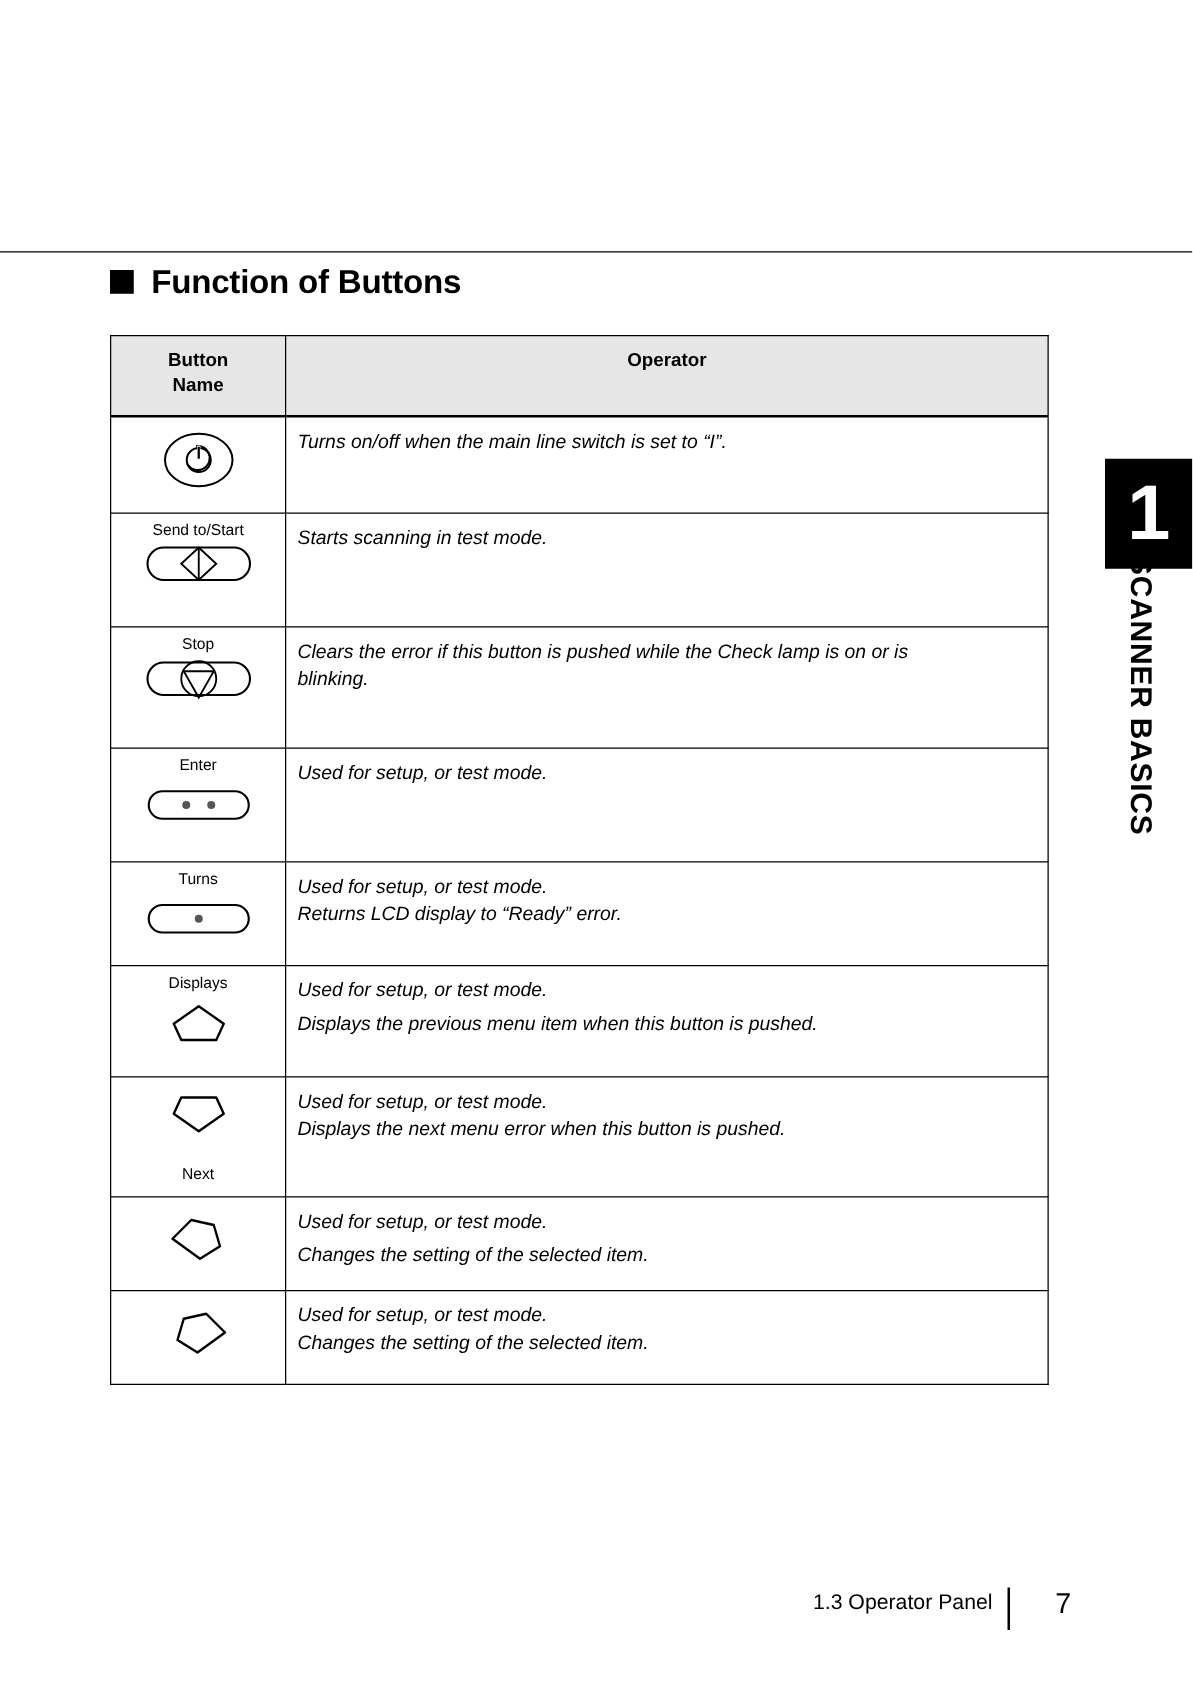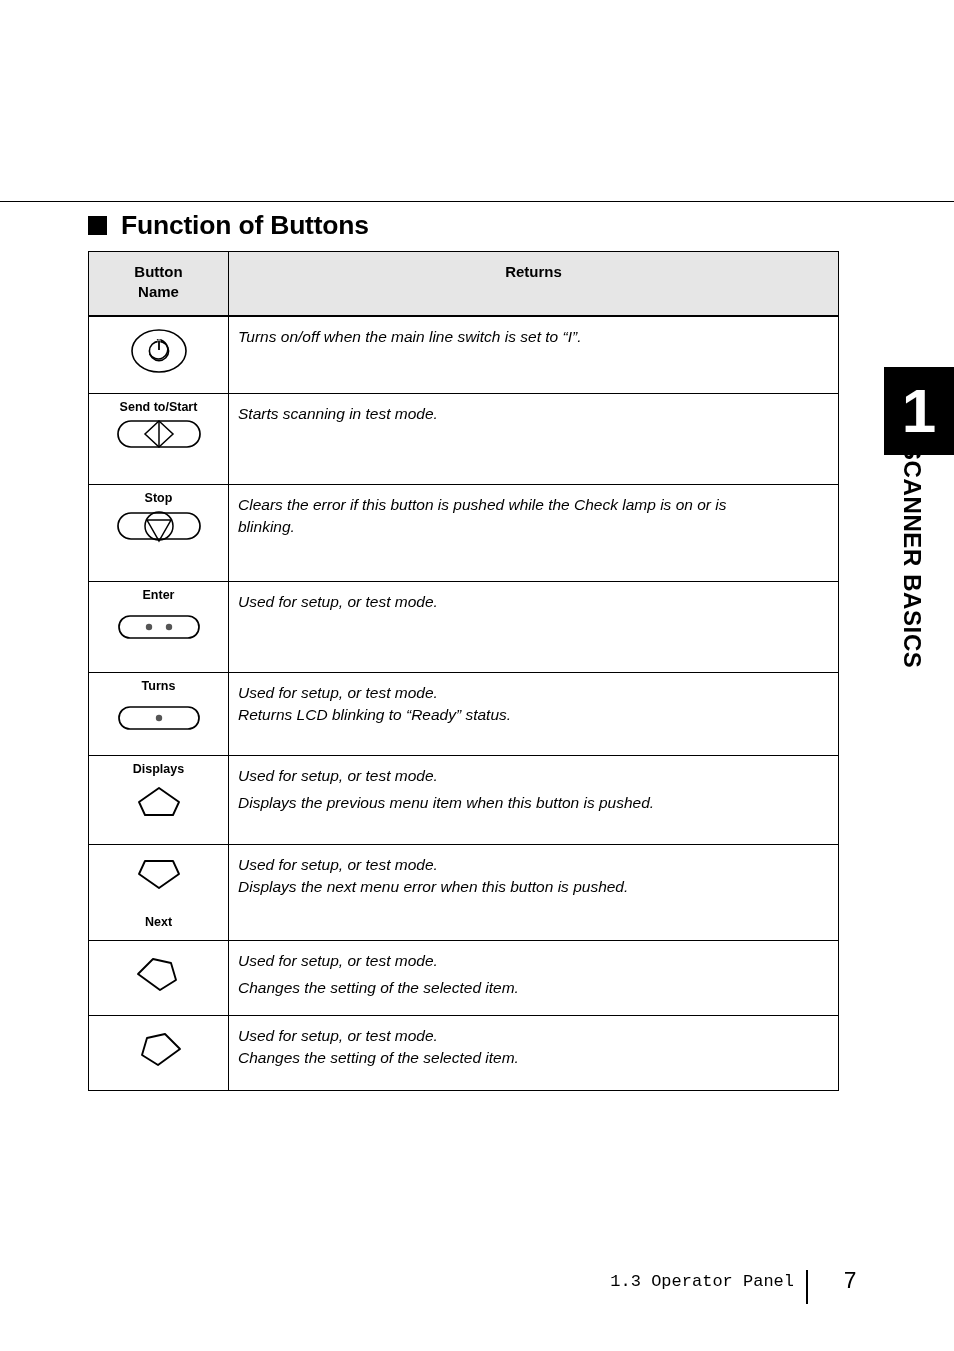--- a/index.html
+++ b/index.html
@@ -49,21 +49,21 @@
     font-weight: bold;
     letter-spacing: -0.2px;
     line-height: 1;
     white-space: nowrap;
   }
 
   
   .btn-table {
     position: absolute;
     left: 88px;
-    top: 251px;
+    top: 268px;
     width: 750px;
     border-collapse: collapse;
     table-layout: fixed;
     border-radius: 17px;
   }
   .btn-table td, .btn-table th {
     border: 1px solid #000000;
     padding: 0;
     vertical-align: top;
   }
@@ -75,21 +75,20 @@
     font-weight: bold;
     line-height: 1.35;
     padding: 10px 4px 12px;
   }
   .col-name  { width: 140px; }
   .col-func  { width: 610px; }
 
   td.cell-name {
     text-align: center;
     padding: 6px 4px 10px;
-    font-weight: bold;
   }
   td.cell-func {
     padding: 9px 6px 9px 9px;
     font-size: 15.5px;
     line-height: 1.45;
     font-style: italic;
   }
   td.cell-func .line { white-space: nowrap; }
 
   .btn-label {
@@ -141,21 +140,20 @@
     transform-origin: 38px 12px;
   }
 
   
   .footer {
     position: absolute;
     left: 0;
     top: 1272px;
     width: 954px;
     height: 44px;
-    font-family: Liberation Mono, monospace;
   }
   .footer-section {
     position: absolute;
     right: 160px;
     top: 0;
     font-size: 17px;
     white-space: nowrap;
   }
   .footer-divider {
     position: absolute;
@@ -189,21 +187,21 @@
     <colgroup>
         <col class="col-name">
         <col class="col-func">
       </colgroup>
     <thead>
       <tr>
         <th>
           <span>Button</span><br>
           <span>Name</span>
         </th>
-        <th>Returns</th>
+        <th>Operator</th>
       </tr>
     </thead>
     <tbody>
 
       <tr>
         <td class="cell-name">
           <div class="icon-wrap" style="height:56px;">
             <svg width="64" height="50" viewBox="0 0 64 50" aria-hidden="true">
               <ellipse cx="32" cy="25" rx="27" ry="21" fill="none" stroke="#000" stroke-width="1.6"></ellipse>
               <path d="M22.4 23.2 a9.6 9.6 0 1 0 19.2 0 a9.6 9.6 0 0 0 -6.2 -9" fill="none" stroke="#000" stroke-width="1.6" transform="rotate(-28 32 25)"></path>
@@ -272,21 +270,21 @@
           <span class="btn-label">Turns</span>
           <div class="icon-wrap" style="margin-top:10px;">
             <svg width="84" height="28" viewBox="0 0 84 28" aria-hidden="true">
               <rect x="2" y="3" width="80" height="22" rx="11" ry="11" fill="none" stroke="#000" stroke-width="1.7"></rect>
               <circle cx="42" cy="14" r="3.2" fill="#555"></circle>
             </svg>
           </div>
         </td>
         <td class="cell-func" style="height:64px;">
           <div class="line">Used for setup, or test mode.</div>
-          <div class="line">Returns  LCD blinking to “Ready” status.</div>
+          <div class="line">Returns  LCD display to “Ready” error.</div>
         </td>
       </tr>
 
       <tr>
         <td class="cell-name">
           <span class="btn-label">Displays</span>
           <div class="icon-wrap" style="margin-top:8px;">
             <svg width="48" height="34" viewBox="0 0 48 34" aria-hidden="true">
               <path d="M24 3 L44 17 L38 30 L10 30 L4 17 Z" fill="none" stroke="#000" stroke-width="1.9" stroke-linejoin="round"></path>
             </svg>

